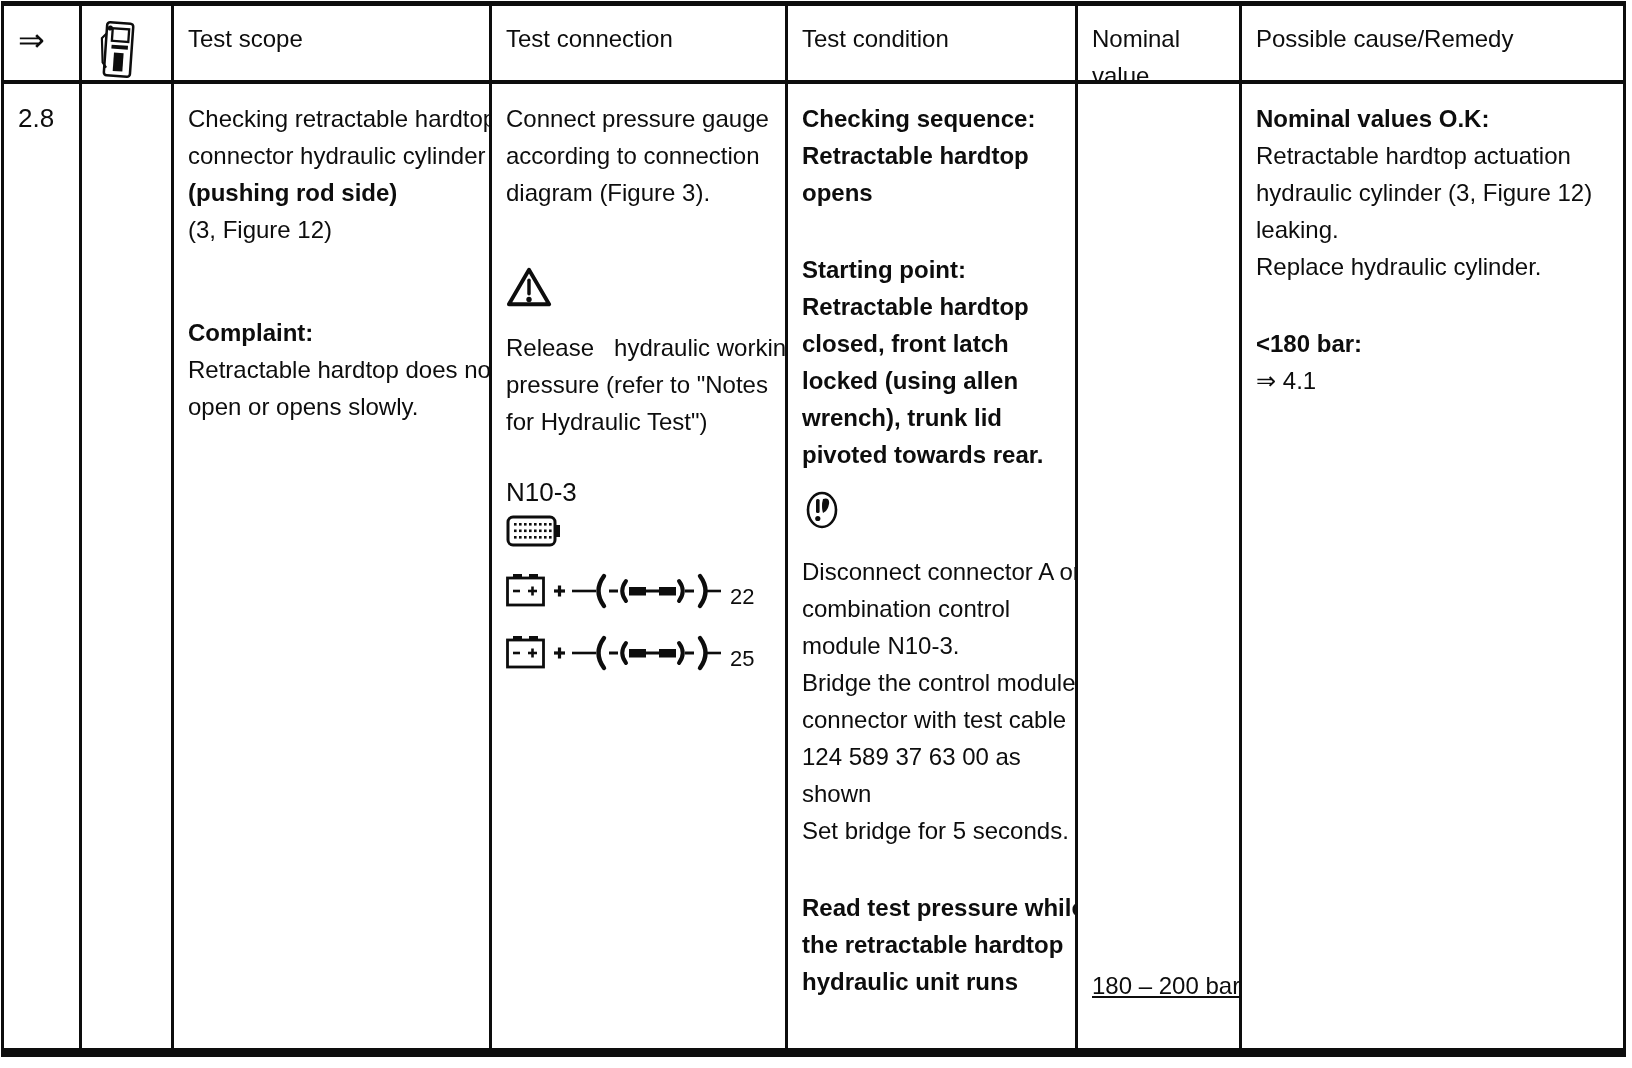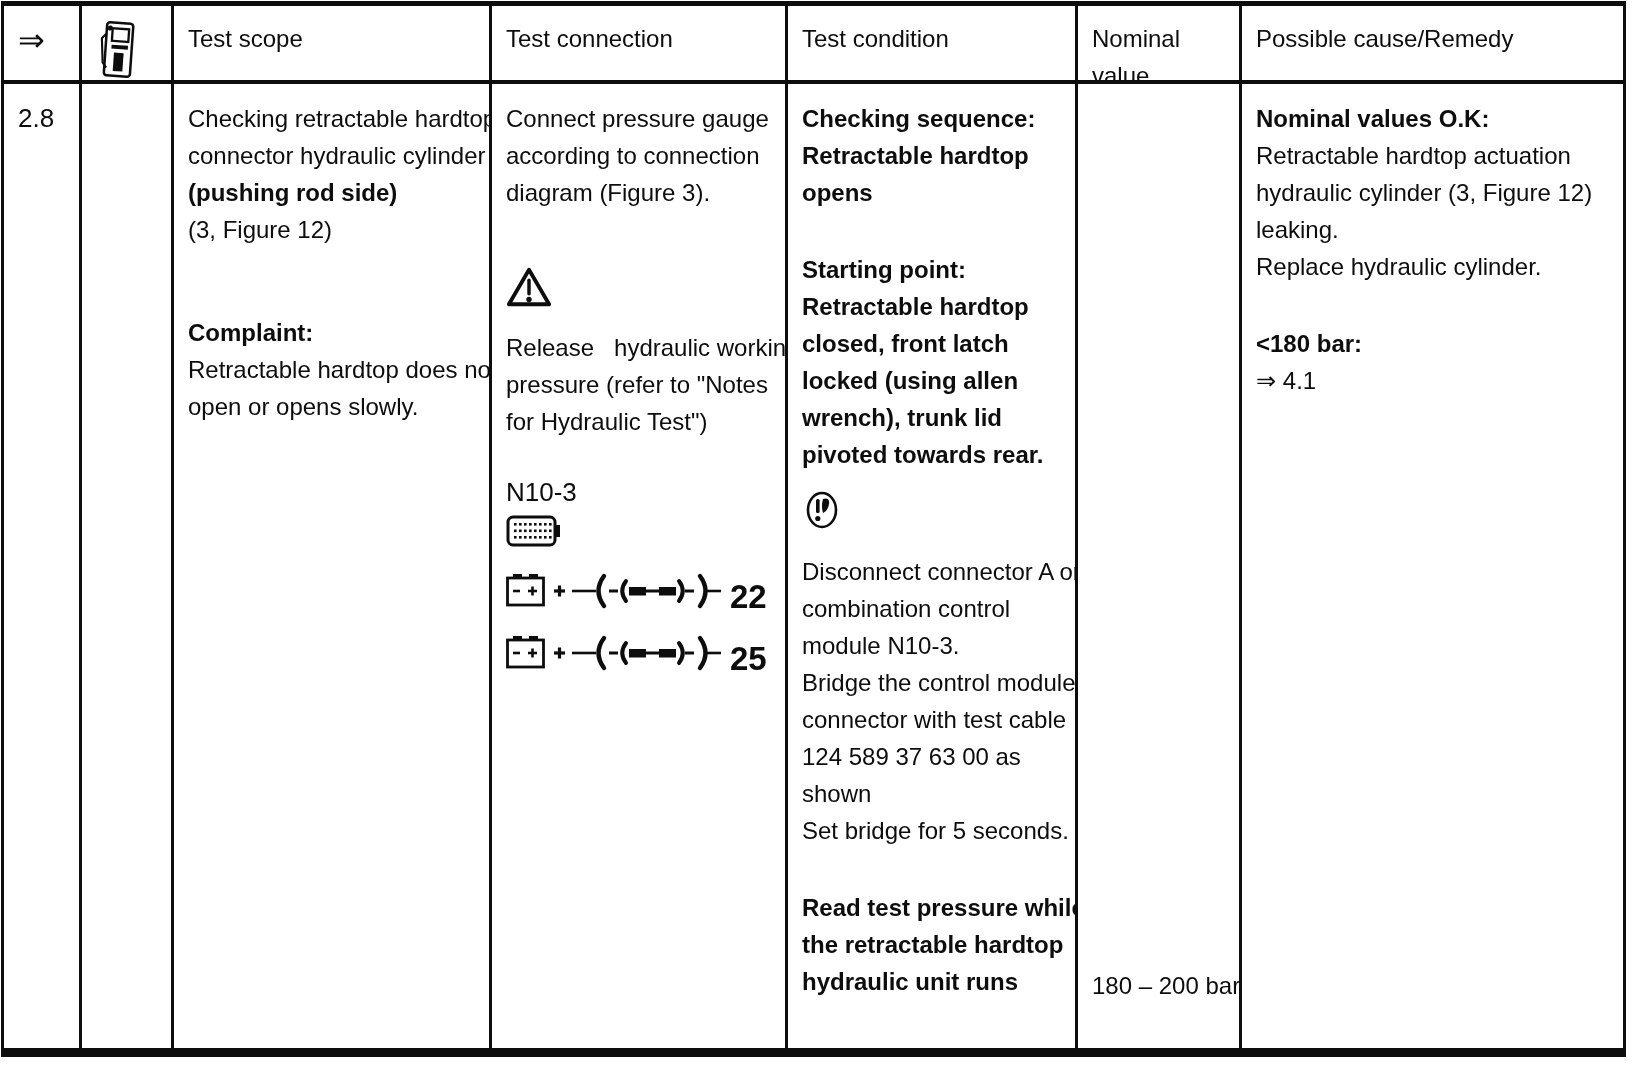--- a/index.html
+++ b/index.html
@@ -34,25 +34,25 @@
   .cell.last{border-right:none;}
   .hcell{border-bottom:4px solid var(--ink);padding-top:14px;}
   .bold{font-weight:700;}
   .ln{white-space:pre;}
   .gap{height:40px;}
   .gap-sm{height:26px;}
   .arrow-glyph{font-size:32px;font-weight:400;line-height:40px;}
   .step-num{font-size:26px;}
   .right{text-align:left;padding-right:6px;}
   .icon-block{margin:14px 0 10px 0;}
-  .nominal-cell{display:flex;flex-direction:column;}
+  .nominal-cell{display:flex;flex-direction:column;text-decoration:underline;}
   .nominal-val{margin-top:auto;padding-bottom:44px;white-space:pre;}
   .bridge-row{display:flex;align-items:center;gap:8px;margin:6px 0 8px 0;}
   .bridge-row svg{flex:0 0 auto;}
-  .pin{font-size:33px;font-weight:700;white-space:pre;}
+  .pin{font-size:22px;font-weight:400;white-space:pre;}
   .module-label{font-size:26px;margin-top:34px;}
   .connector-wrap{margin:2px 0 10px 0;}
   svg .stroke{stroke:var(--ink);fill:none;}
   svg .fill{fill:var(--ink);stroke:none;}
 </style>
 </head>
 <body>
 
 <div class="page">
   <div class="table">

